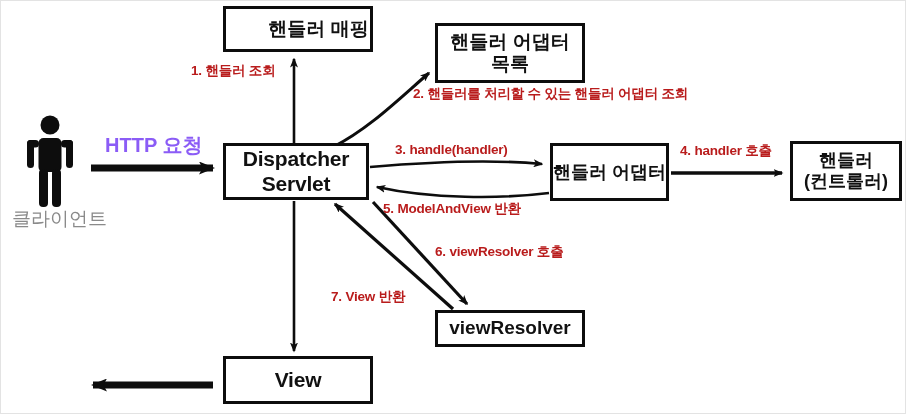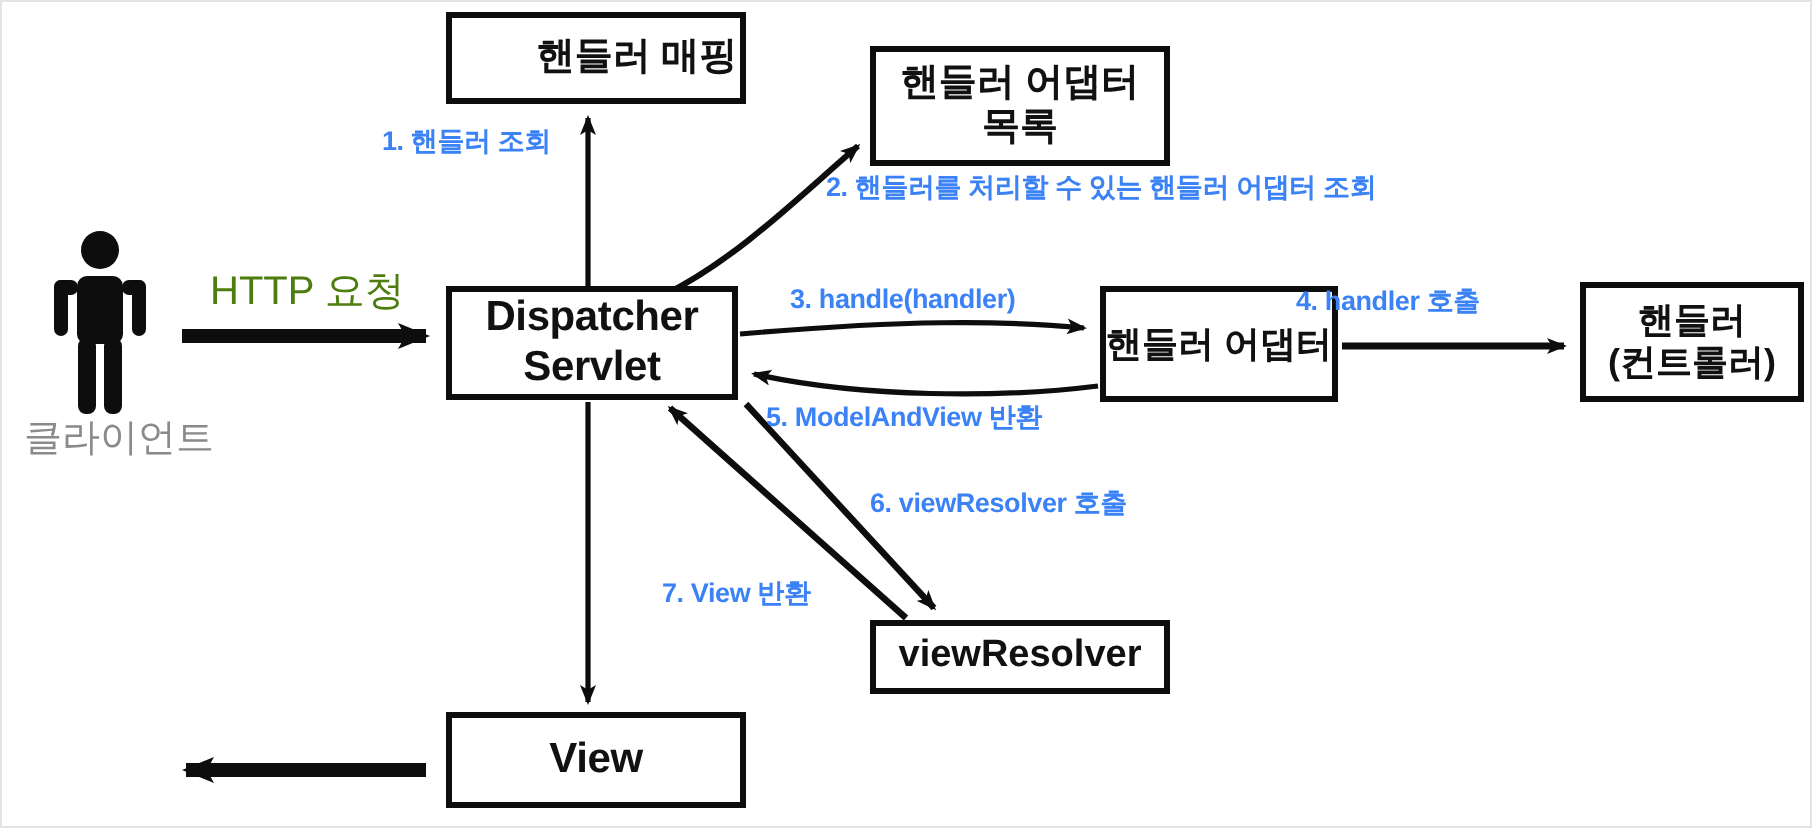--- a/index.html
+++ b/index.html
@@ -47,39 +47,39 @@
   .n-adapter      { left: 549px; top: 142px; width: 119px; height: 58px;  font-size: 18px; }
   .n-controller   { left: 789px; top: 140px; width: 112px; height: 60px;  font-size: 18px; }
   .n-viewresolver { left: 434px; top: 309px; width: 150px; height: 37px;  font-size: 19px; text-align: center; }
   .n-view         { left: 222px; top: 355px; width: 150px; height: 48px;  font-size: 21px; }
 
   .n-dispatcher .node-label,
   .n-view .node-label { font-weight: 700; letter-spacing: -0.2px; }
 
   .edge-label {
     position: absolute;
-    color: #3b82f6;
+    color: #b91c1c;
     font-weight: 700;
     font-size: 13.5px;
     white-space: nowrap;
     z-index: 4;
     letter-spacing: -0.2px;
   }
   .plain-label {
     position: absolute;
-    color: #4d7c0f;
-    font-weight: 400;
+    color: #8b5cf6;
+    font-weight: 700;
     font-size: 20px;
     white-space: nowrap;
     z-index: 4;
   }
   .lbl-1 { left: 190px; top: 61px; }
   .lbl-2 { left: 412px; top: 84px; }
   .lbl-3 { left: 394px; top: 141px; }
-  .lbl-4 { left: 647px; top: 141px; text-align: right; }
+  .lbl-4 { left: 679px; top: 141px; text-align: right; }
   .lbl-5 { left: 382px; top: 199px; }
   .lbl-6 { left: 434px; top: 242px; }
   .lbl-7 { left: 330px; top: 287px; }
   .lbl-8 { left: 134px; top: 270px; }
   .lbl-http { left: 104px; top: 131px; }
   .lbl-html { left: 104px; top: 349px; }
   .lbl-client {
     position: absolute;
     left: 11px; top: 205px;
     color: #8a8a8a;

